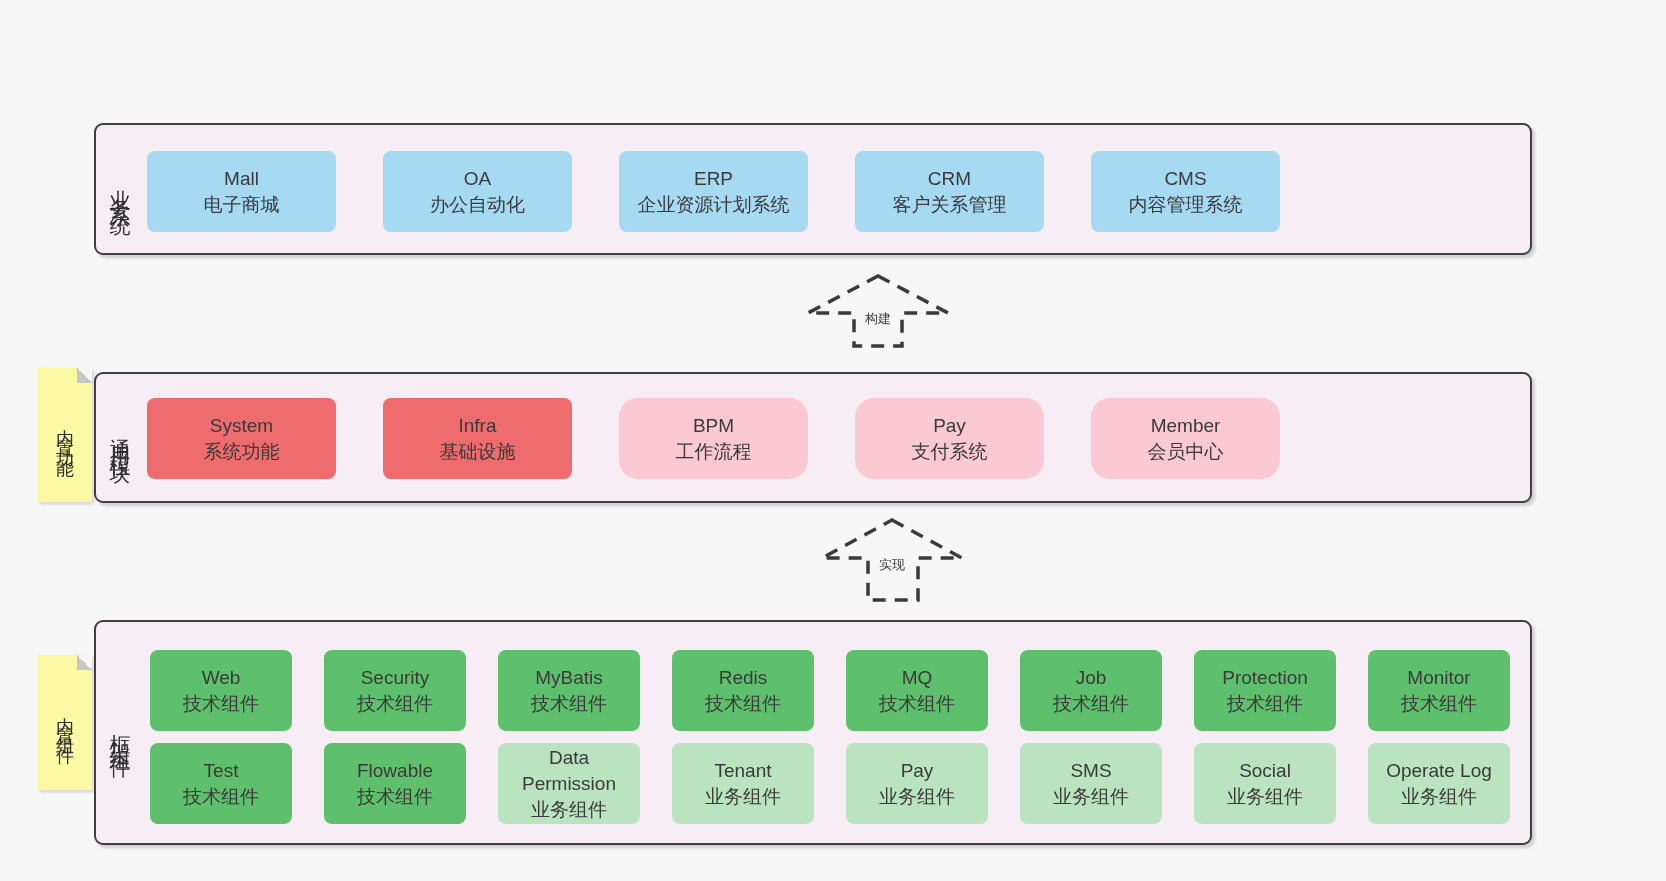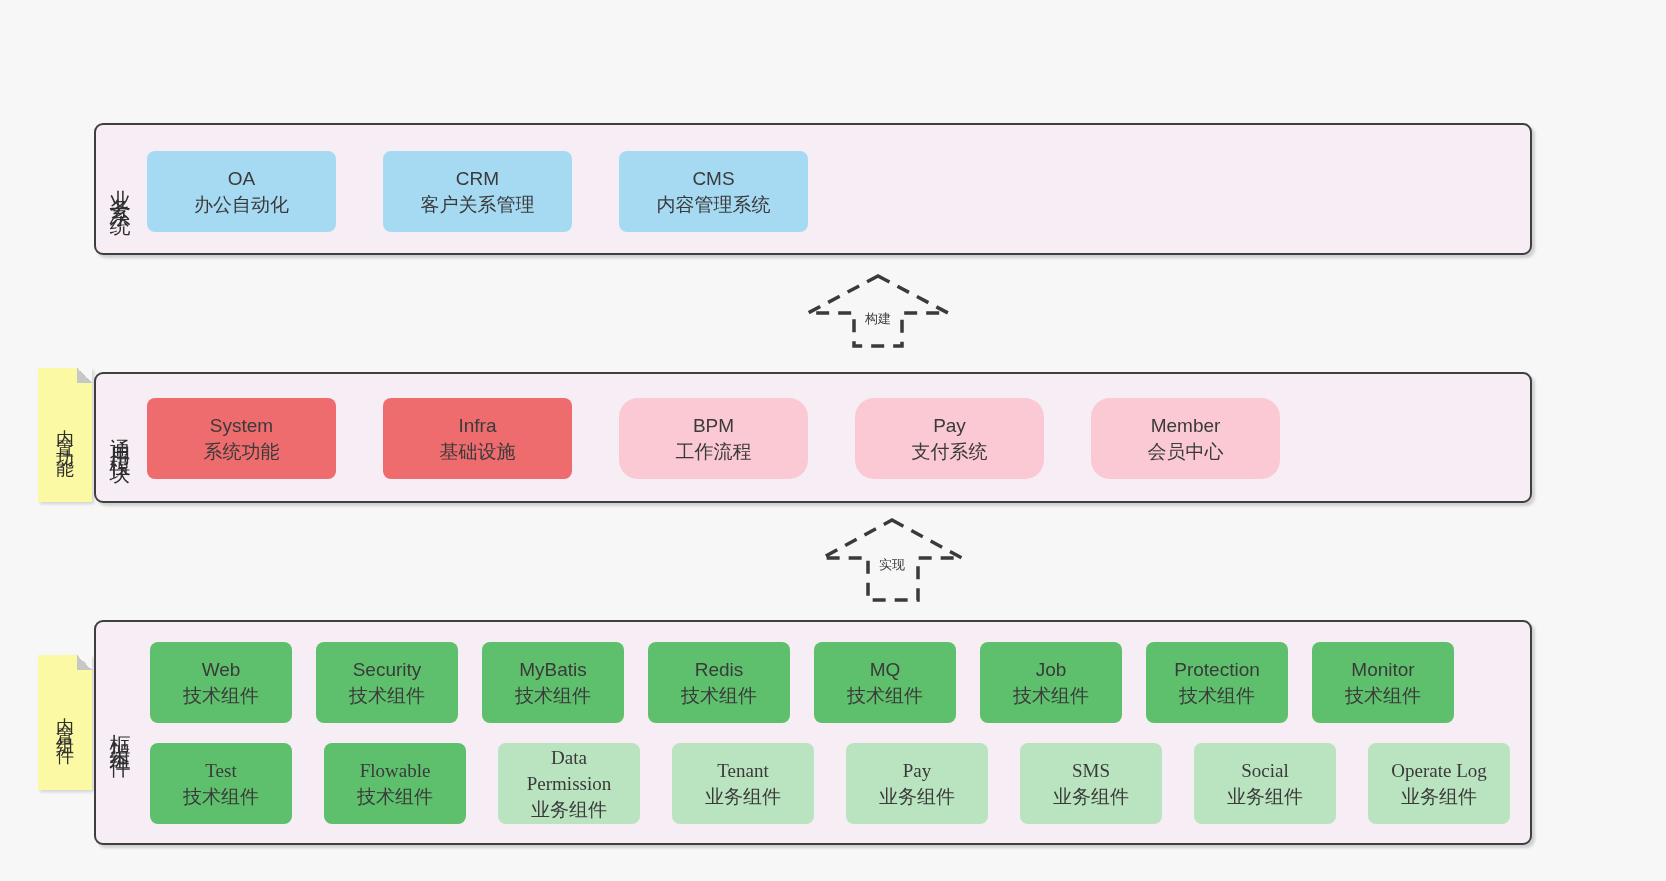--- a/index.html
+++ b/index.html
@@ -36,22 +36,22 @@
     writing-mode:vertical-rl;text-orientation:upright;
     font-size:21px;letter-spacing:8px;color:#2e2e2e;
     white-space:nowrap;
   }
 
   .row{position:absolute;display:flex;}
   .row6{left:51px;gap:47px;}
   .row8{left:54px;gap:32px;}
   #panel-business .row6{top:26px;}
   #panel-modules  .row6{top:24px;}
-  #panel-framework .row8.r1{top:20px;gap:24px;}
-  #panel-framework .row8.r2{top:121px;font-family:Liberation Serif, serif;}
+  #panel-framework .row8.r1{top:28px;}
+  #panel-framework .row8.r2{top:121px;}
 
   .box{
     height:81px;border-radius:8px;
     display:flex;flex-direction:column;align-items:center;justify-content:center;
     text-align:center;font-size:19px;line-height:26px;color:var(--text);
     padding:0 12px;
   }
   .w6{width:189px;}
   .w8{width:142px;padding:0 14px;}
   .blue{background:var(--node-blue);}
@@ -94,22 +94,30 @@
 </style>
 </head>
 <body>
 
 <div class="stage">
 
   <section class="panel" id="panel-business">
     <div class="vlabel">业务系统</div>
     <div class="row row6">
       <div class="box blue w6">
+        <span>Mall</span>
+        <span>电子商城</span>
+      </div>
+      <div class="box blue w6">
         <span>OA</span>
         <span>办公自动化</span>
+      </div>
+      <div class="box blue w6">
+        <span>ERP</span>
+        <span>企业资源计划系统</span>
       </div>
       <div class="box blue w6">
         <span>CRM</span>
         <span>客户关系管理</span>
       </div>
       <div class="box blue w6">
         <span>CMS</span>
         <span>内容管理系统</span>
       </div>
     </div>

